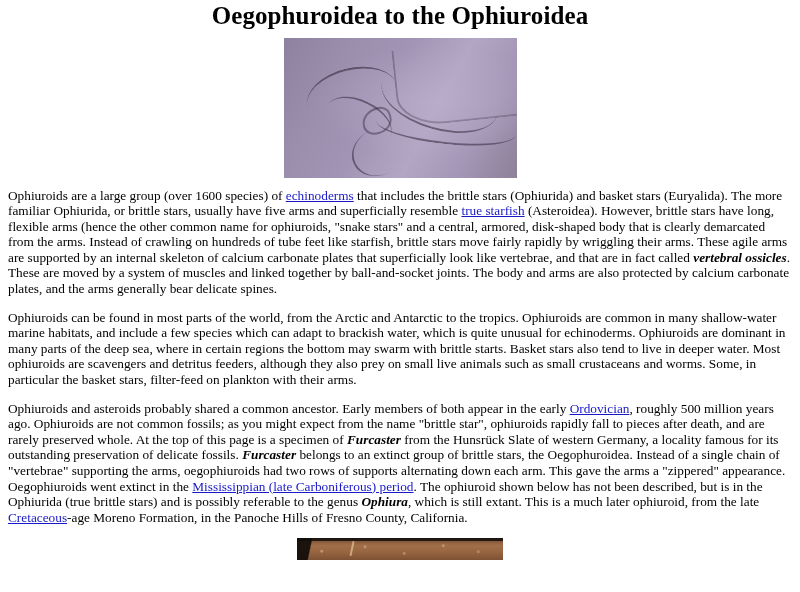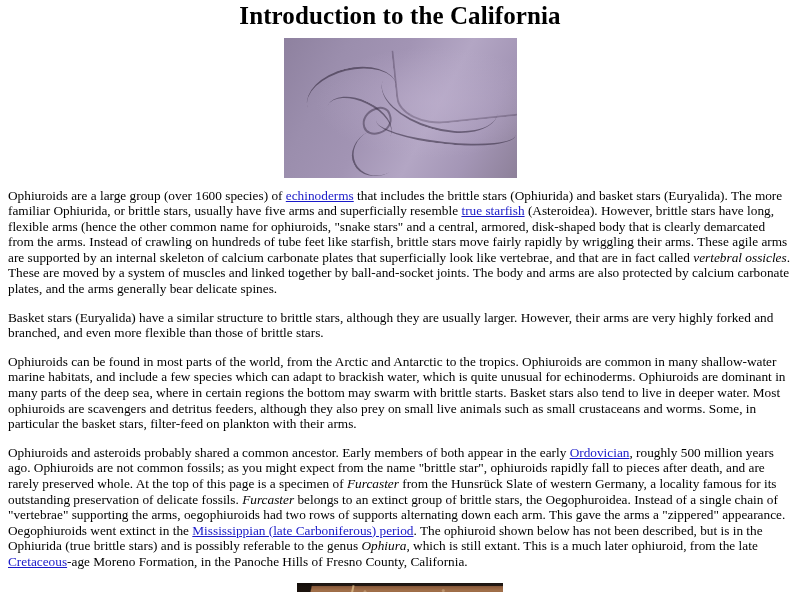--- a/index.html
+++ b/index.html
@@ -111,44 +111,43 @@
     margin: 0 0 13px 0;
     padding: 0 6px 0 8px;
     text-align: left;
     color: #000000;
   }
   p.body-text:last-of-type { }
   a.inline-link {
     color: #1919c8;
     cursor: pointer;
   }
-  em, i { font-style: italic; }
+  em, i { font-style: italic; font-weight: bold; }
 </style>
 </head>
 <body>
 
 <div class="page">
 
-  <h1 class="page-title">Introduction to the California</h1>
+  <h1 class="page-title">Oegophuroidea to the Ophiuroidea</h1>
 
   <div class="figure">
     <div class="fossil-img-top">
       <span class="arm a1"></span>
       <span class="arm a2"></span>
       <span class="arm a3"></span>
       <span class="arm a4"></span>
       <span class="arm a5"></span>
       <span class="disk"></span>
       <span class="ridge"></span>
     </div>
   </div>
 
   <p class="body-text"><span>Ophiuroids are a large group (over 1600 species) of </span><a class="inline-link" href="#">echinoderms</a><span> that includes the brittle stars (Ophiurida) and basket stars (Euryalida). The more familiar Ophiurida, or brittle stars, usually have five arms and superficially resemble </span><a class="inline-link" href="#">true starfish</a><span> (Asteroidea). However, brittle stars have long, flexible arms (hence the other common name for ophiuroids, "snake stars" and a central, armored, disk-shaped body that is clearly demarcated from the arms. Instead of crawling on hundreds of tube feet like starfish, brittle stars move fairly rapidly by wriggling their arms. These agile arms are supported by an internal skeleton of calcium carbonate plates that superficially look like vertebrae, and that are in fact called </span><em>vertebral ossicles</em><span>. These are moved by a system of muscles and linked together by ball-and-socket joints. The body and arms are also protected by calcium carbonate plates, and the arms generally bear delicate spines.</span></p>
 
-  <p class="body-text"><span>Basket stars (Euryalida) have a similar structure to brittle stars, although they are usually larger. However, their arms are very highly forked and branched, and even more flexible than those of brittle stars.</span></p>
 
   <p class="body-text"><span>Ophiuroids can be found in most parts of the world, from the Arctic and Antarctic to the tropics. Ophiuroids are common in many shallow-water marine habitats, and include a few species which can adapt to brackish water, which is quite unusual for echinoderms. Ophiuroids are dominant in many parts of the deep sea, where in certain regions the bottom may swarm with brittle starts. Basket stars also tend to live in deeper water. Most ophiuroids are scavengers and detritus feeders, although they also prey on small live animals such as small crustaceans and worms. Some, in particular the basket stars, filter-feed on plankton with their arms.</span></p>
 
   <p class="body-text"><span>Ophiuroids and asteroids probably shared a common ancestor. Early members of both appear in the early </span><a class="inline-link" href="#">Ordovician</a><span>, roughly 500 million years ago. Ophiuroids are not common fossils; as you might expect from the name "brittle star", ophiuroids rapidly fall to pieces after death, and are rarely preserved whole. At the top of this page is a specimen of </span><em>Furcaster</em><span> from the Hunsrück Slate of western Germany, a locality famous for its outstanding preservation of delicate fossils. </span><em>Furcaster</em><span> belongs to an extinct group of brittle stars, the Oegophuroidea. Instead of a single chain of "vertebrae" supporting the arms, oegophiuroids had two rows of supports alternating down each arm. This gave the arms a "zippered" appearance. Oegophiuroids went extinct in the </span><a class="inline-link" href="#">Mississippian (late Carboniferous) period</a><span>. The ophiuroid shown below has not been described, but is in the Ophiurida (true brittle stars) and is possibly referable to the genus </span><em>Ophiura</em><span>, which is still extant. This is a much later ophiuroid, from the late </span><a class="inline-link" href="#">Cretaceous</a><span>-age Moreno Formation, in the Panoche Hills of Fresno County, California.</span></p>
 
   <div class="figure">
     <div class="fossil-img-bottom"></div>
   </div>
 
 </div>

